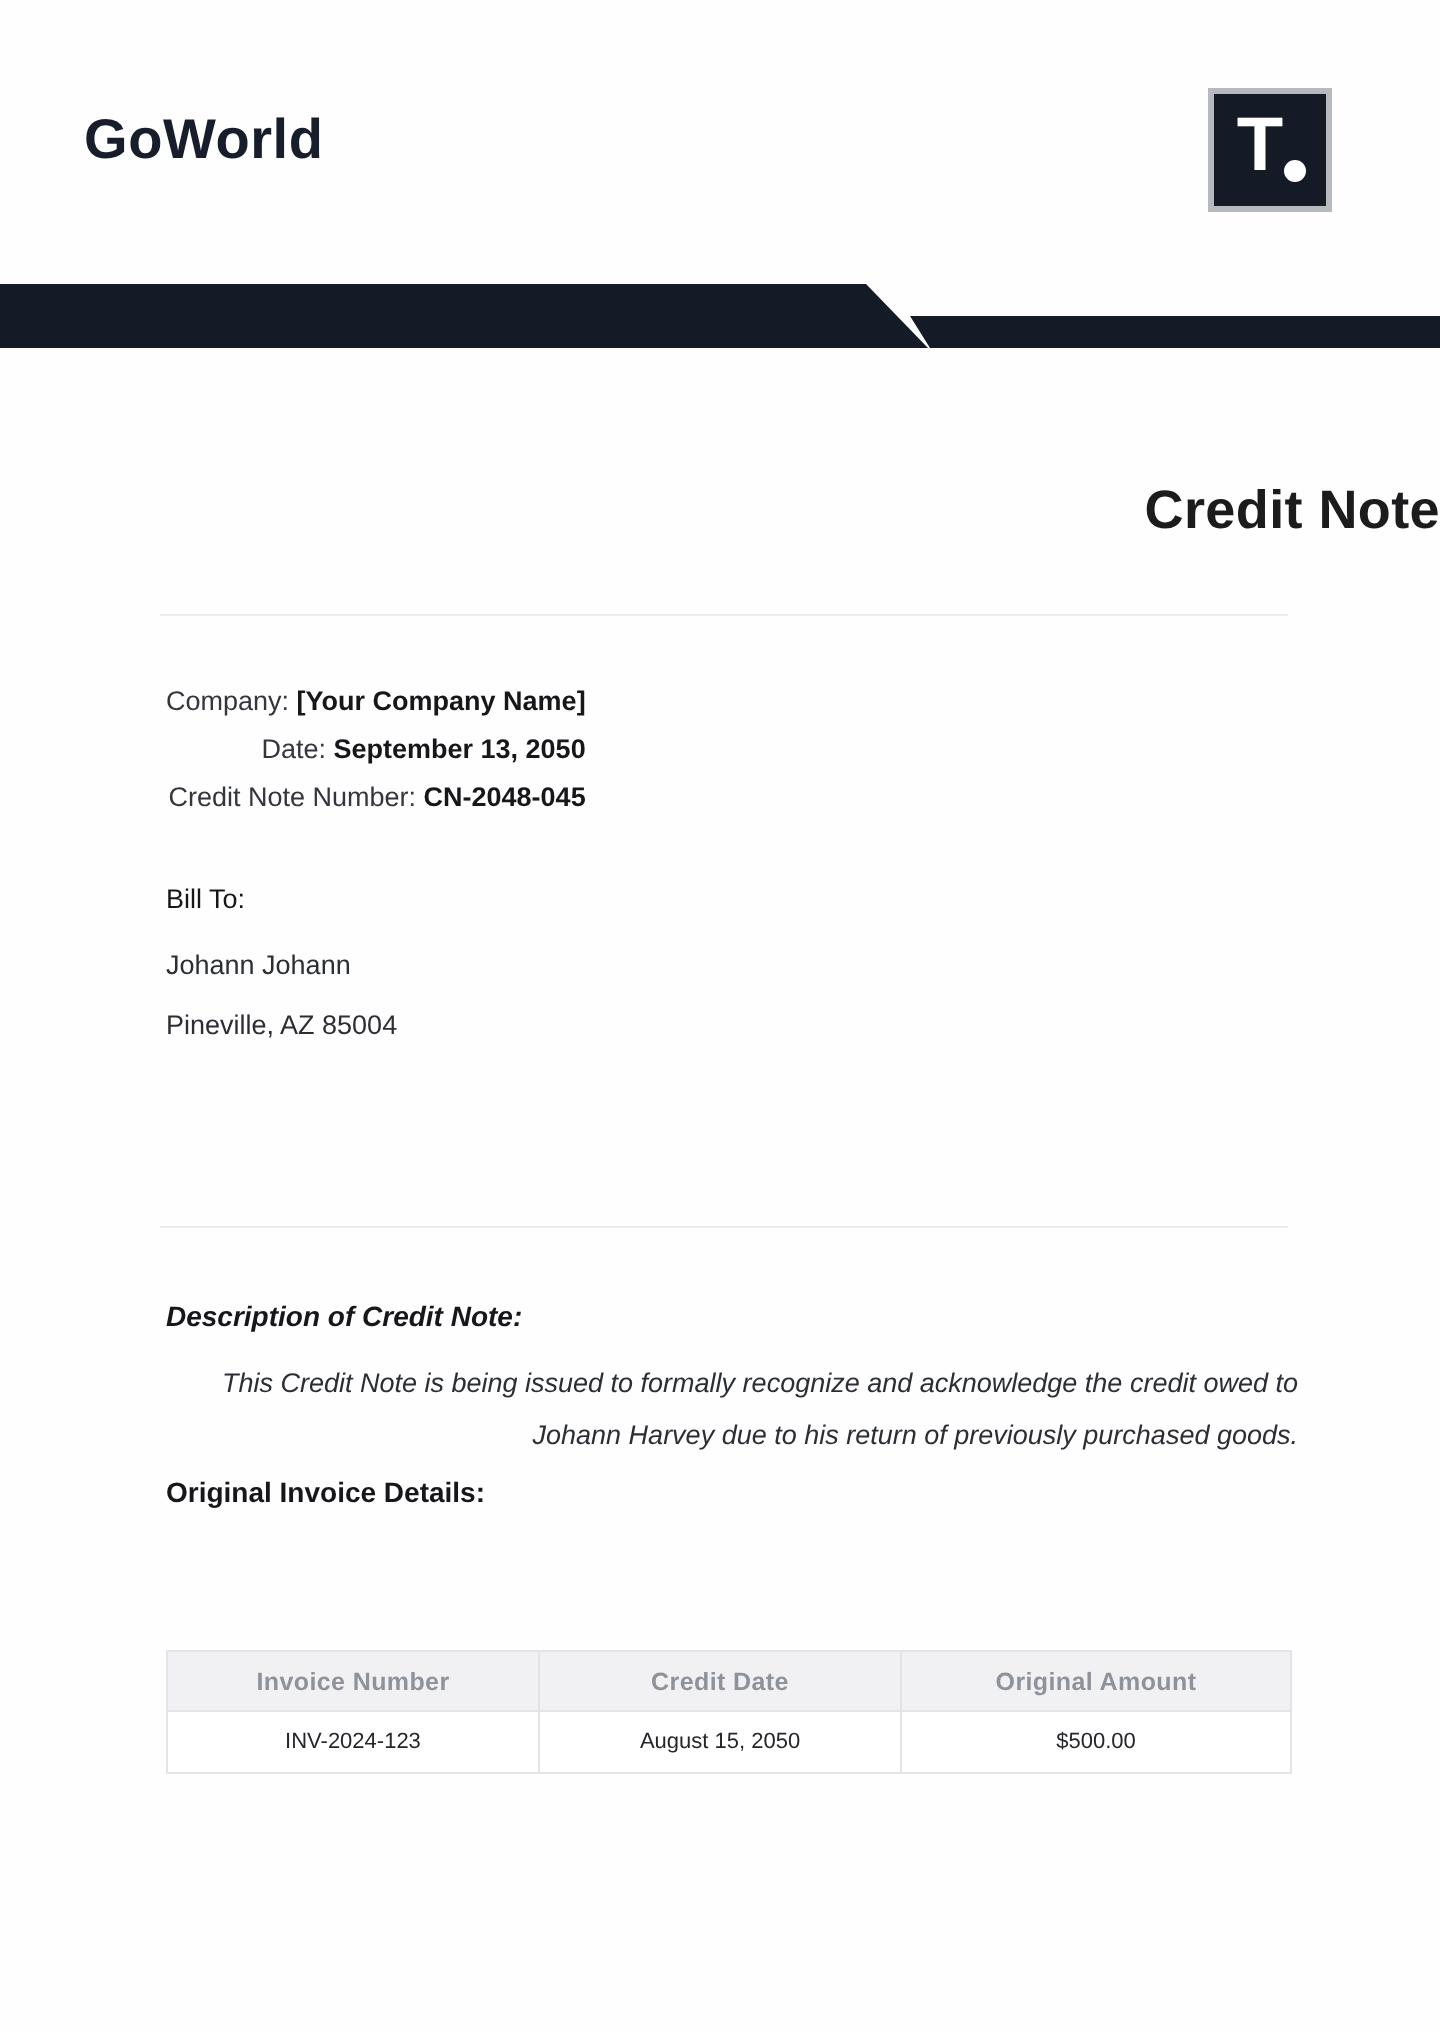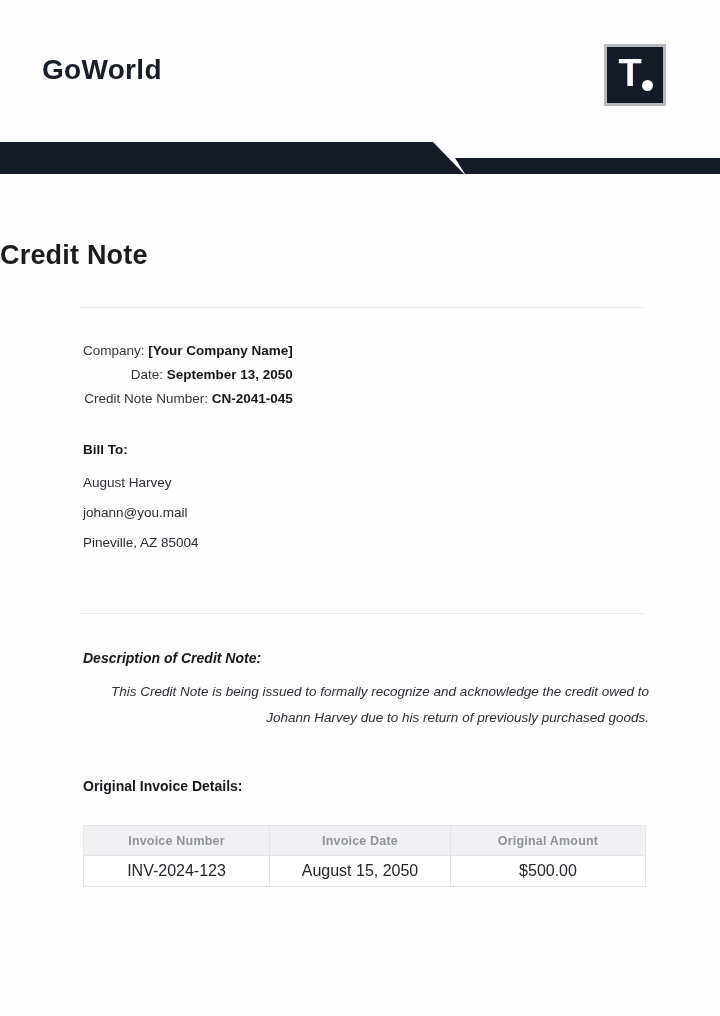--- a/index.html
+++ b/index.html
@@ -54,57 +54,57 @@
     clip-path:polygon(0 0,433px 0,464px 32px,0 32px);
   }
   .banner-right{
     position:absolute;left:0;top:16px;width:720px;height:16px;
     background:var(--brand-dark);
     -webkit-clip-path:polygon(455px 0,720px 0,720px 16px,465px 16px);
     clip-path:polygon(455px 0,720px 0,720px 16px,465px 16px);
   }
   .doc-title{
     position:absolute;left:0;top:240px;width:720px;
-    text-align:left;
+    text-align:right;
     font-size:27px;font-weight:800;color:#1c1c1e;letter-spacing:.2px;
   }
   .divider{
     position:absolute;left:80px;width:564px;height:1px;
     background:var(--divider);
   }
   .divider-1{top:307px;}
   .divider-2{top:613px;}
   .meta{
     position:absolute;left:83px;top:339px;
     font-size:13.5px;line-height:24px;color:#33363c;text-align:right;
   }
   .meta b{color:#16171b;font-weight:700;}
   .billto{position:absolute;left:83px;top:441px;font-size:13.5px;}
-  .billto-heading{font-weight:700;color:#16171b;line-height:18px;margin-bottom:9px;}
+  .billto-heading{font-weight:400;color:#16171b;line-height:18px;margin-bottom:9px;}
   .billto-line{line-height:30px;color:#2b2e34;}
   .description{position:absolute;left:83px;top:648px;width:566px;font-size:13.5px;font-style:italic;}
   .section-heading{font-weight:800;color:#16171b;font-size:14px;line-height:20px;}
   .description-body{margin-top:11px;line-height:26px;color:#2b2e34;text-align:right;}
-  .invoice-heading{position:absolute;left:83px;top:776px;}
+  .invoice-heading{position:absolute;left:83px;top:736px;}
   .invoice-table{
     position:absolute;left:83px;top:825px;width:562px;
     border-collapse:collapse;table-layout:fixed;
     font-size:13px;
   }
   .invoice-table th,.invoice-table td{
     border:1px solid var(--table-border);
     text-align:center;vertical-align:middle;
   }
   .invoice-table th{
     background:var(--table-header-bg);
     color:var(--table-header-text);
     font-weight:700;height:30px;font-size:12.5px;letter-spacing:.2px;text-align:center;
   }
   .invoice-table td{
-    background:#ffffff;color:#24262b;height:31px;font-size:16px;
+    background:#ffffff;color:#24262b;height:31px;font-size:11px;
   }
   .col-1{width:186px;}.col-2{width:181px;}.col-3{width:195px;}
 </style>
 </head>
 <body>
 
 <div class="page">
 
   <div class="company-name">GoWorld</div>
 
@@ -126,28 +126,27 @@
     <div class="meta-line">
       <span>Company:</span>
       <b>[Your Company Name]</b>
     </div>
     <div class="meta-line">
       <span>Date:</span>
       <b>September 13, 2050</b>
     </div>
     <div class="meta-line">
       <span>Credit Note Number:</span>
-      <b>CN-2041-045</b>
+      <b>CN-2048-045</b>
     </div>
   </div>
 
   <div class="billto">
     <div class="billto-heading">Bill To:</div>
-    <div class="billto-line">August Harvey</div>
-    <div class="billto-line">johann@you.mail</div>
+    <div class="billto-line">Johann Johann</div>
     <div class="billto-line">Pineville, AZ 85004</div>
   </div>
 
   <div class="divider divider-2"></div>
 
   <div class="description">
     <div class="section-heading">Description of Credit Note:</div>
     <div class="description-body">This Credit Note is being issued to formally recognize and acknowledge the credit owed to Johann Harvey due to his return of previously purchased goods.</div>
   </div>
 
@@ -155,21 +154,21 @@
 
   <table class="invoice-table">
     <colgroup>
         <col class="col-1">
         <col class="col-2">
         <col class="col-3">
       </colgroup>
     <thead>
       <tr>
         <th>Invoice Number</th>
-        <th>Invoice Date</th>
+        <th>Credit Date</th>
         <th>Original Amount</th>
       </tr>
     </thead>
     <tbody>
       <tr>
         <td>INV-2024-123</td>
         <td>August 15, 2050</td>
         <td>$500.00</td>
       </tr>
     </tbody>

